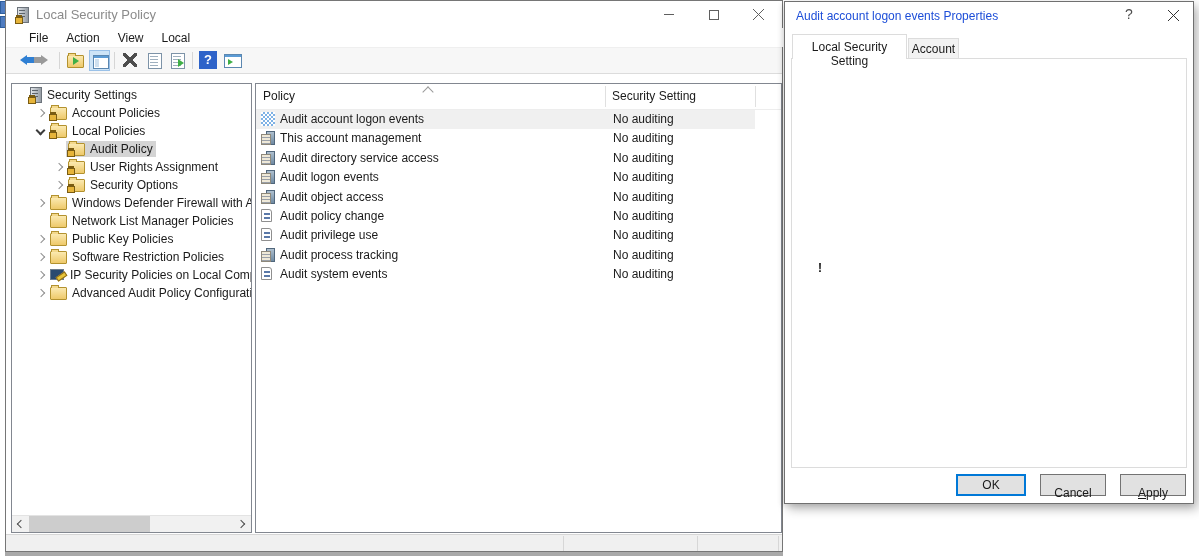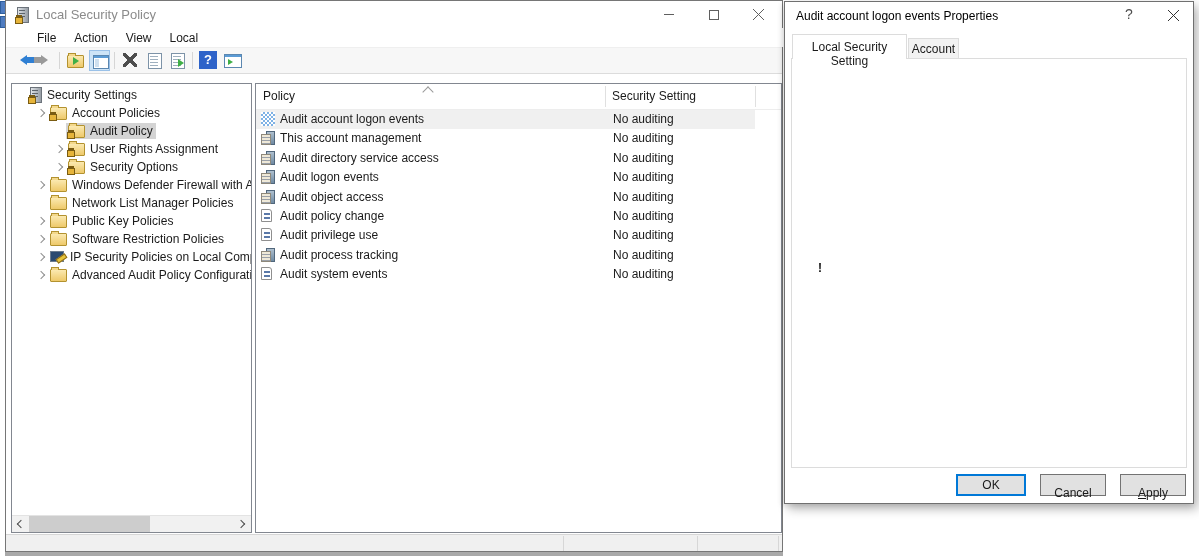--- a/index.html
+++ b/index.html
@@ -30,21 +30,21 @@
   
   .icon-server{position:relative;display:inline-block;width:10px;height:14px;
     background:linear-gradient(90deg,#dfe3e7,#969da5);border:1px solid #6c737b;}
   .icon-server i{position:absolute;left:1px;top:2px;width:6px;height:1px;background:#5d646c;
     box-shadow:0 3px 0 #5d646c,0 6px 0 #5d646c;}
   .icon-server.lock::after{content:"";position:absolute;left:-3px;bottom:-2px;width:6px;height:5px;
     background:#e6b43a;border:1px solid #7a5c12;box-shadow:0 -3px 0 -1px #7a5c12;}
   #titlebar-icon{position:absolute;left:11px;top:6px;}
 
   
-  #menubar{position:absolute;left:16px;top:27px;width:100%;height:19px;background:#fff;display:flex;align-items:center;padding-left:6px;box-sizing:border-box;}
+  #menubar{position:absolute;left:8px;top:27px;width:100%;height:19px;background:#fff;display:flex;align-items:center;padding-left:6px;box-sizing:border-box;}
   .menu-item{padding:2px 9px;color:#1a1a1a;}
 
   
   #toolbar{position:absolute;left:0;top:46px;width:100%;height:27px;background:#f7f7f7;
     border-top:1px solid #efefef;border-bottom:1px solid #dcdcdc;box-sizing:border-box;}
   .tb-sep{position:absolute;top:4px;width:1px;height:17px;background:#d6d6d6;}
   .tb{position:absolute;top:2px;width:21px;height:21px;}
   .tb.hl{background:#cde4f7;border:1px solid #9ac1e8;box-sizing:border-box;}
   .arr-l{position:absolute;left:3px;top:5px;width:0;height:0;border:5px solid transparent;border-right:7px solid #2f7fd3;}
   .arr-l::after{content:"";position:absolute;left:7px;top:-3px;width:7px;height:6px;background:#2f7fd3;}
@@ -124,21 +124,21 @@
   .icon-bindoc{width:11px;height:13px;background:#fff;border:1px solid #8f8f8f;border-radius:0 3px 0 0;box-sizing:border-box;}
   .icon-bindoc::before{content:"";position:absolute;left:2px;top:3px;width:6px;height:2px;background:#5b79a8;box-shadow:0 4px 0 #5b79a8;}
 
   
   #statusbar{position:absolute;left:0;top:533px;width:100%;height:17px;background:#f0f0f0;border-top:1px solid #d6d6d6;box-sizing:border-box;}
   .st-sep{position:absolute;top:1px;width:1px;height:15px;background:#d7d7d7;}
 
   
   #dialog{position:absolute;left:784px;top:1px;width:410px;height:503px;background:#fff;
     border:1px solid #707070;box-sizing:border-box;box-shadow:4px 5px 10px rgba(0,0,0,.28),-2px 2px 5px rgba(0,0,0,.10);}
-  #dlg-title{position:absolute;left:11px;top:7px;color:#000000;}
+  #dlg-title{position:absolute;left:11px;top:7px;color:#1d4ed8;}
   #dlg-help{position:absolute;left:333px;top:4px;width:22px;height:20px;text-align:center;font-size:14px;color:#4d4d4d;}
   #dlg-close{position:absolute;left:378px;top:5px;width:22px;height:20px;}
   #dlg-close .glyph-x{left:5px;top:3px;background:
      linear-gradient(45deg,transparent 46%,#333 46%,#333 54%,transparent 54%),
      linear-gradient(-45deg,transparent 46%,#333 46%,#333 54%,transparent 54%);}
   .tab{position:absolute;box-sizing:border-box;text-align:center;}
   #tab-active{left:7px;top:32px;width:115px;height:25px;background:#fff;border:1px solid #dcdcdc;border-bottom:none;z-index:3;padding-top:5px;}
   #tab-inactive{left:123px;top:36px;width:51px;height:21px;background:#f2f2f2;border:1px solid #dcdcdc;border-bottom:none;z-index:1;padding-top:3px;}
   #tab-page{position:absolute;left:6px;top:56px;width:396px;height:410px;background:#fff;border:1px solid #dcdcdc;box-sizing:border-box;z-index:2;}
 
@@ -250,20 +250,29 @@
       </div>
       <div class="trow t1">
         <span class="chevbox">
             <span class="chev right"></span>
           </span>
         <span class="node">
             <span class="icon-folder lock"></span>
             <span class="tlabel">Account Policies</span>
           </span>
       </div>
+      <div class="trow t1">
+        <span class="chevbox">
+            <span class="chev down"></span>
+          </span>
+        <span class="node">
+            <span class="icon-folder lock"></span>
+            <span class="tlabel">Local Policies</span>
+          </span>
+      </div>
       <div class="trow t2 sel">
         <span class="chevbox"></span>
         <span class="node">
             <span class="icon-folder lock"></span>
             <span class="tlabel">Audit Policy</span>
           </span>
       </div>
       <div class="trow t2">
         <span class="chevbox">
             <span class="chev right"></span>

